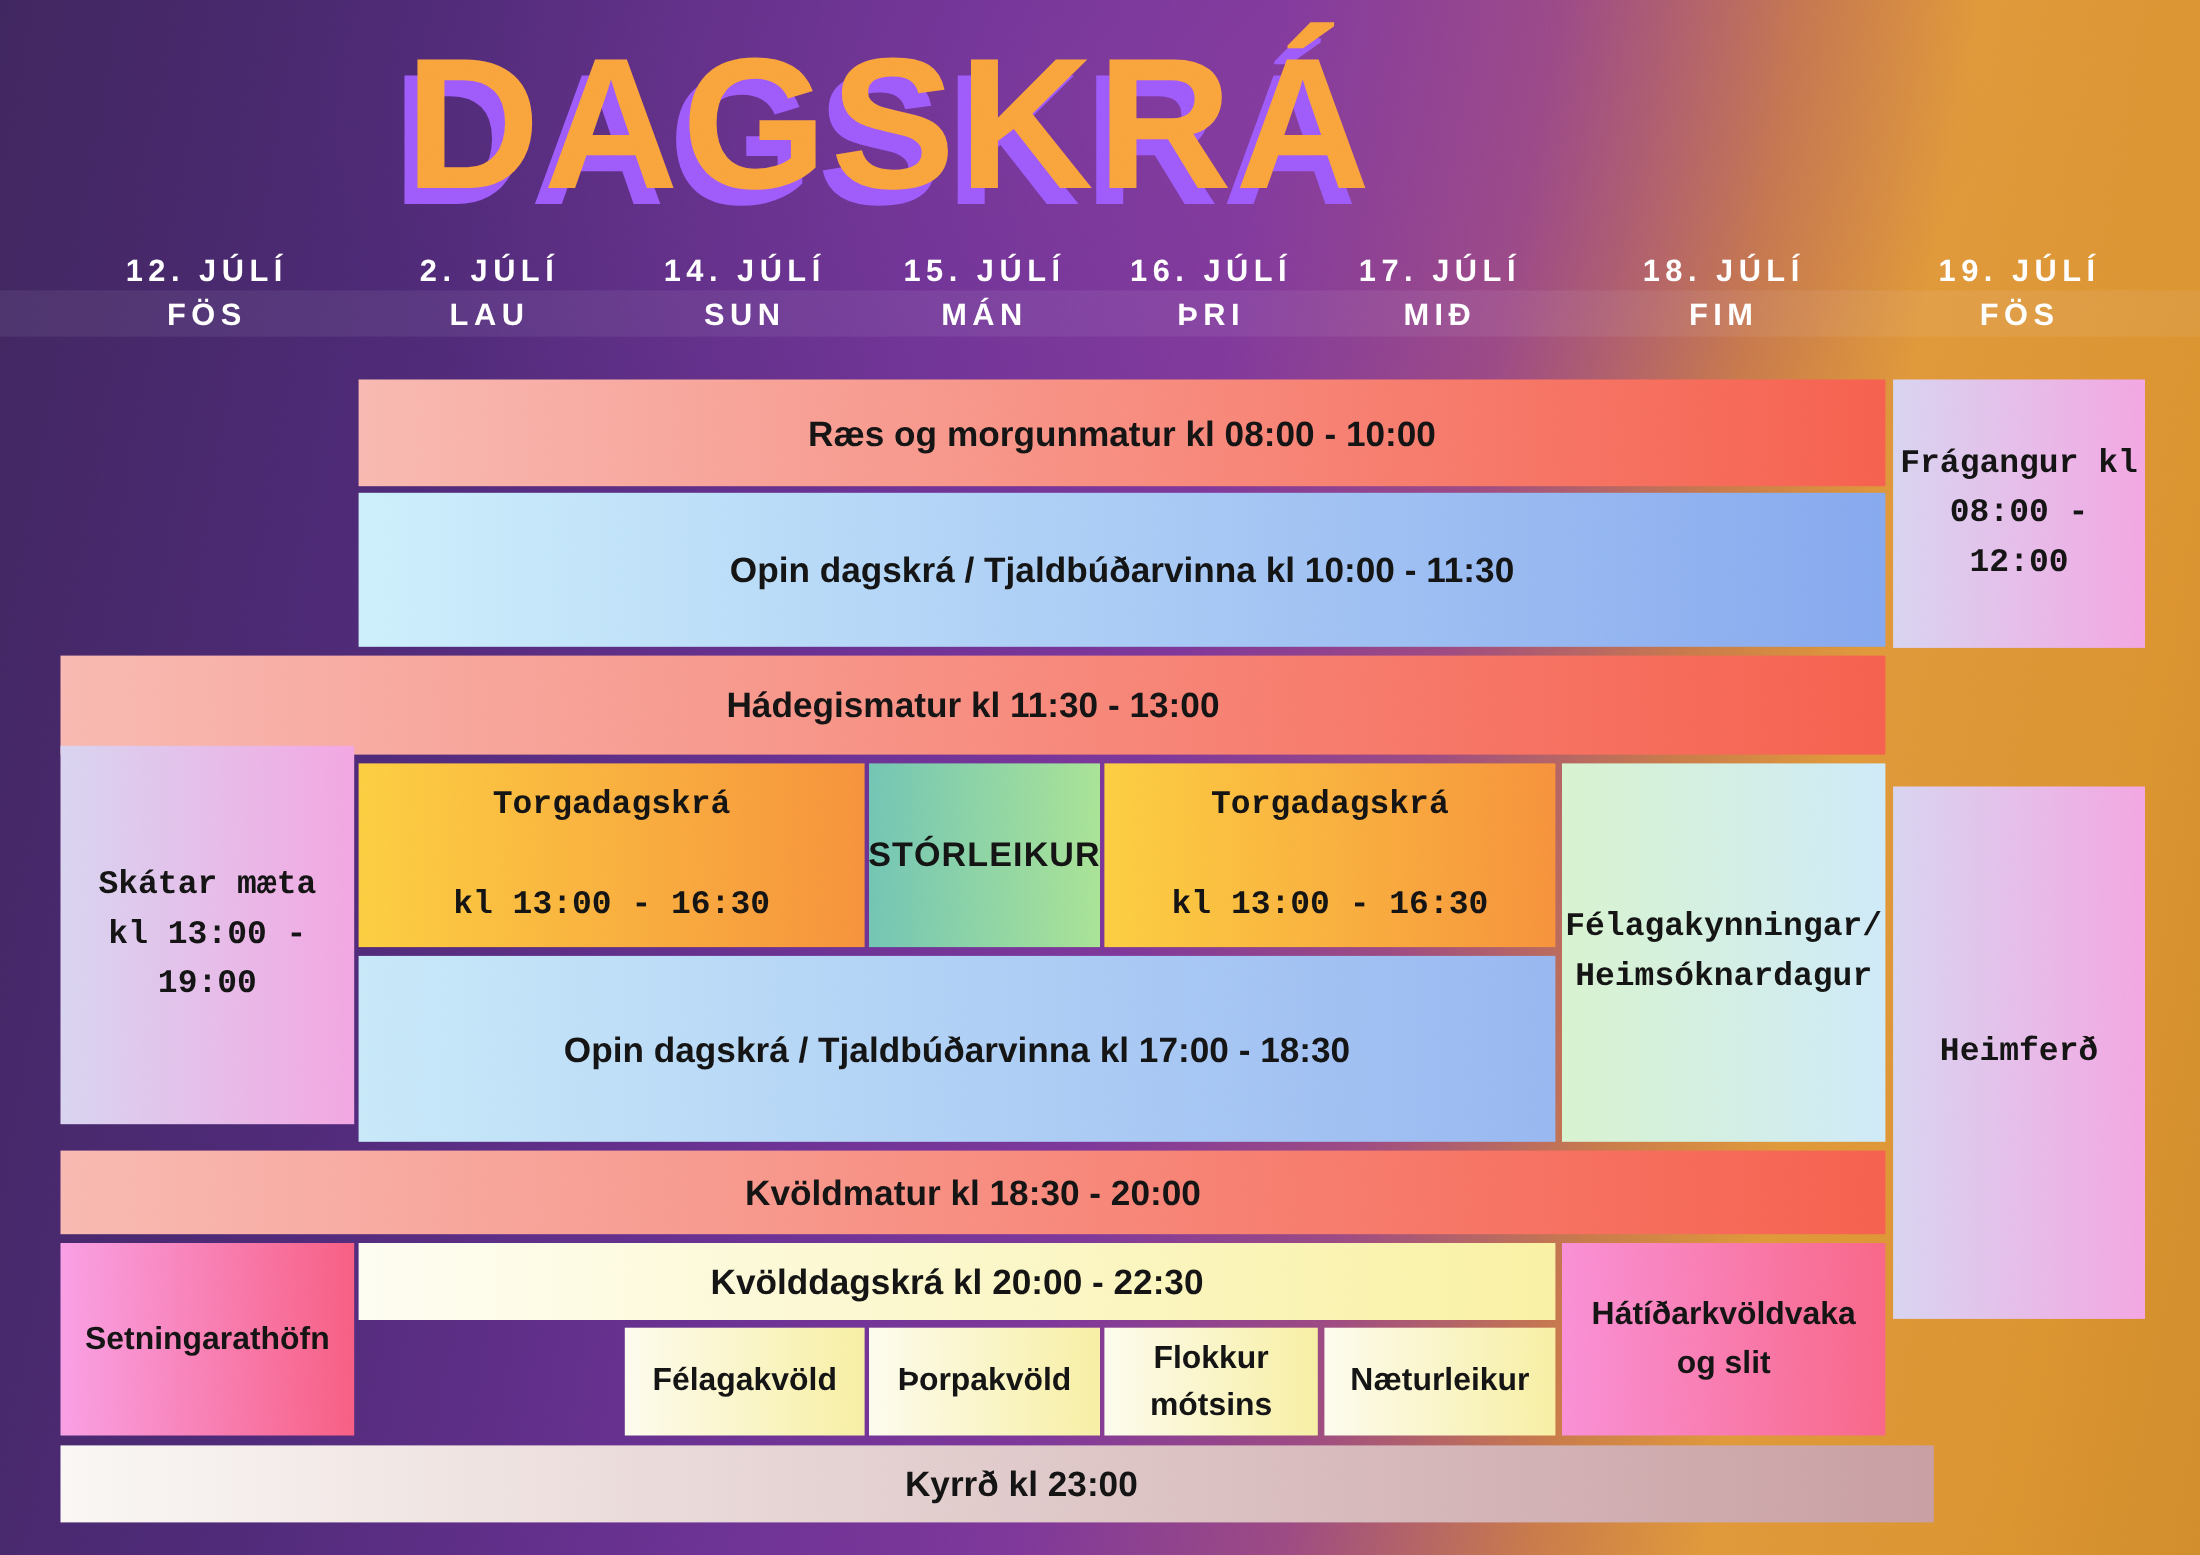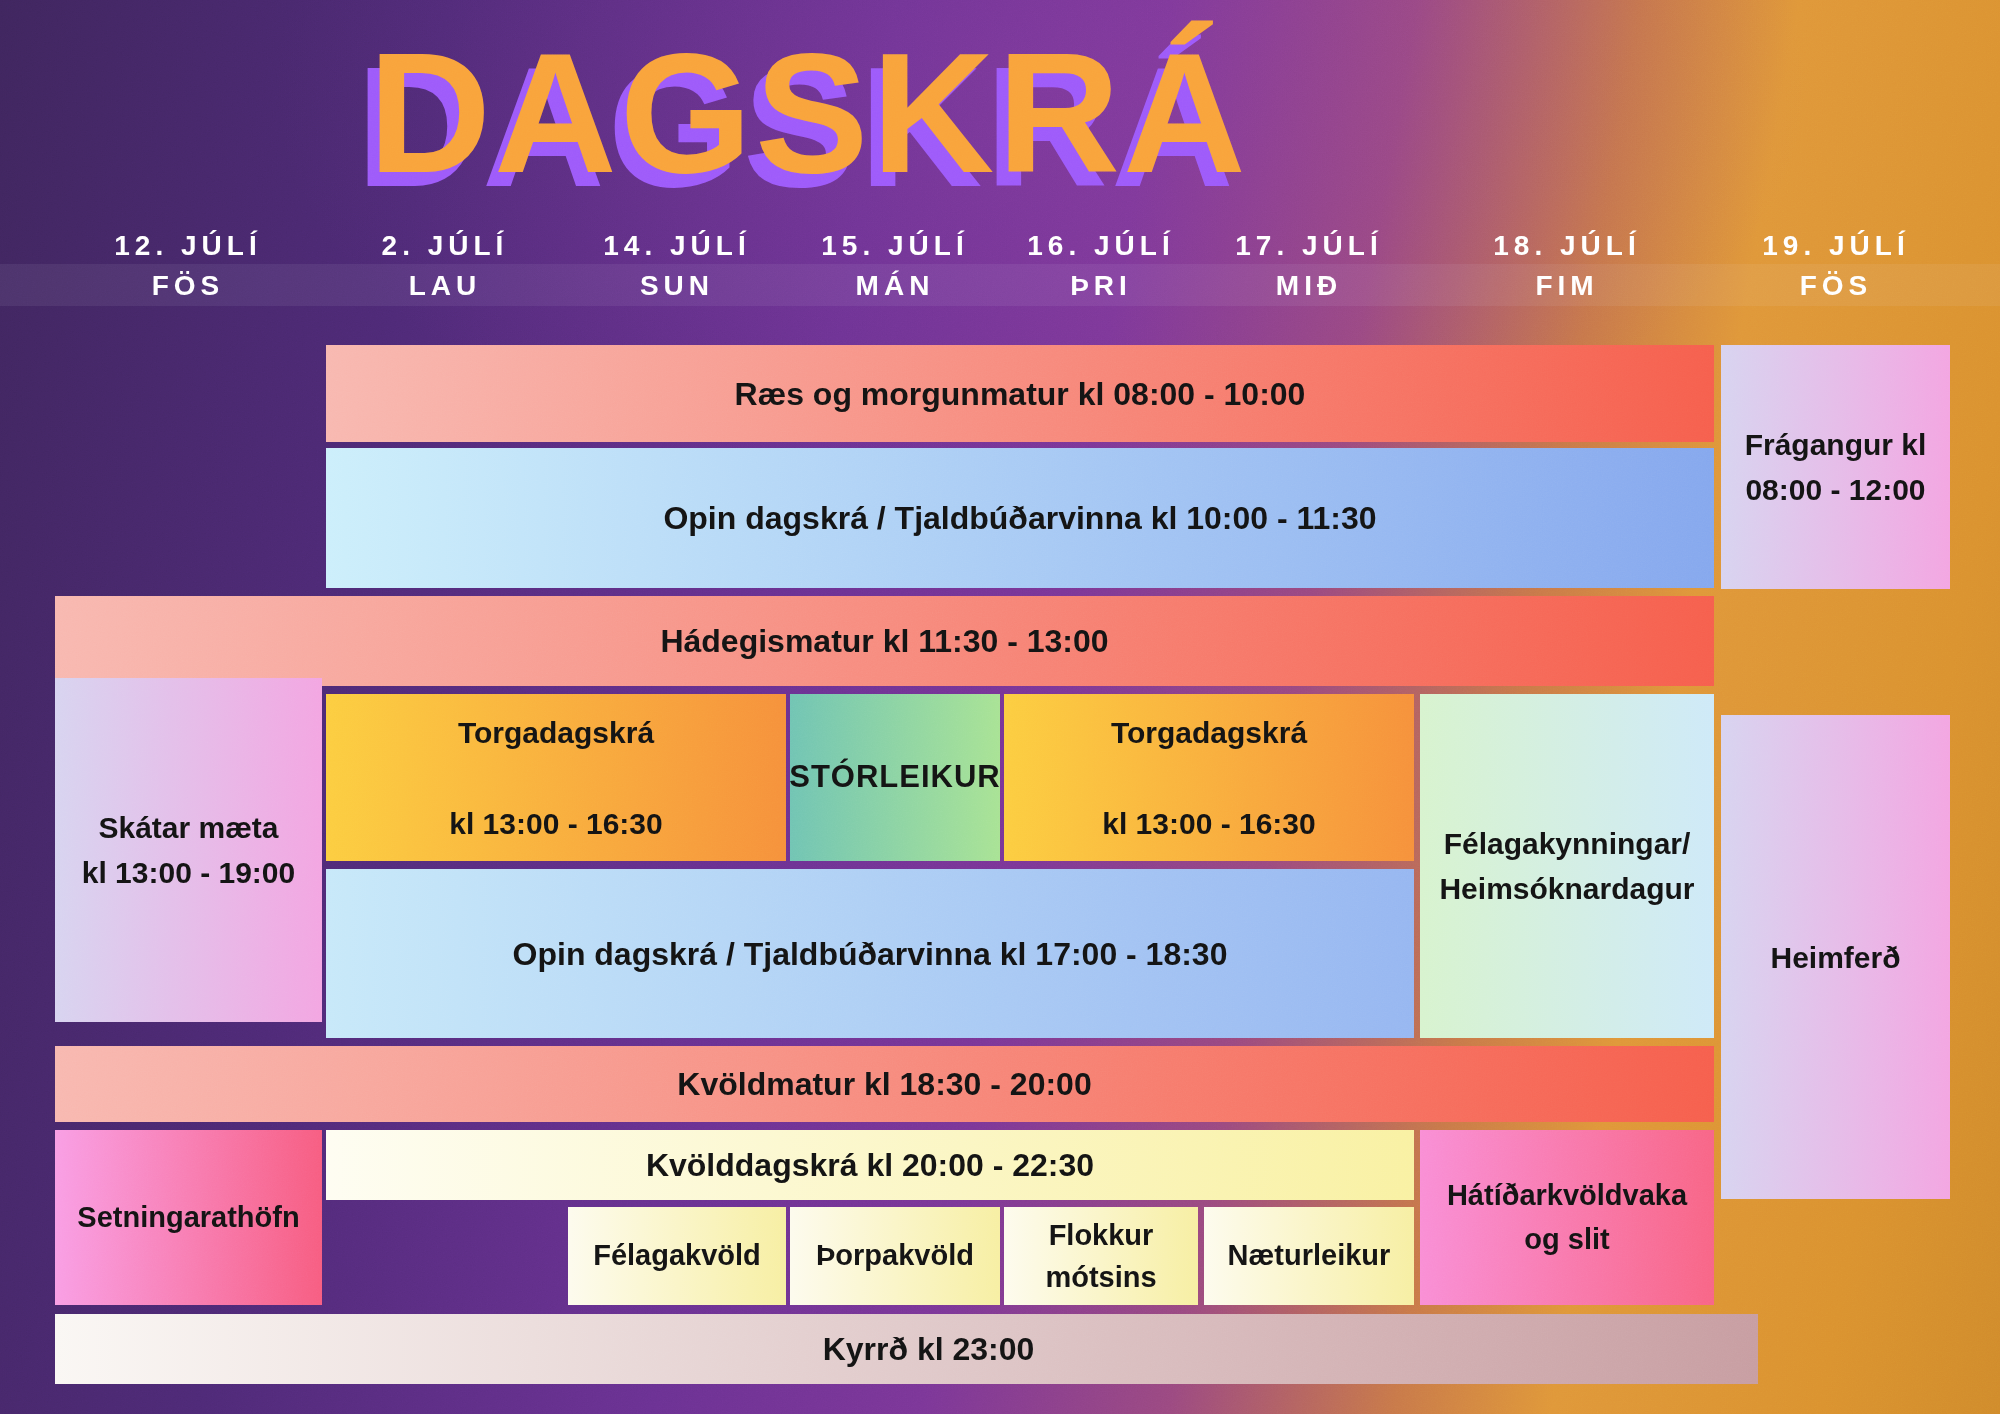--- a/index.html
+++ b/index.html
@@ -34,21 +34,21 @@
     white-space:nowrap;
   }
   .ev{
     position:absolute;
     display:flex;flex-direction:column;align-items:center;justify-content:center;
     text-align:center;
     color:var(--event-text);
     font-size:32px;font-weight:700;line-height:1.5;
   }
   .ev span{display:block;}
-  .sm{font-size:30px;}
+  .sm{font-size:30px;font-family:Liberation Mono, monospace;}
   .xs{font-size:29px;}
   .caps{letter-spacing:1px;}
   
   .g-salmon {background:linear-gradient(90deg,var(--salmon-start),var(--salmon-end));}
   .g-blue   {background:linear-gradient(90deg,var(--blue-start),var(--blue-end));}
   .g-blue2  {background:linear-gradient(90deg,var(--blue2-start),var(--blue2-end));}
   .g-lav    {background:linear-gradient(90deg,var(--lavender-start),var(--lavender-end));}
   .g-yel    {background:linear-gradient(90deg,var(--yellow-start),var(--yellow-end));gap:46px;}
   .g-teal   {background:linear-gradient(90deg,var(--teal-start),var(--teal-end));}
   .g-mint   {background:linear-gradient(90deg,var(--mint-start),var(--mint-end));}

